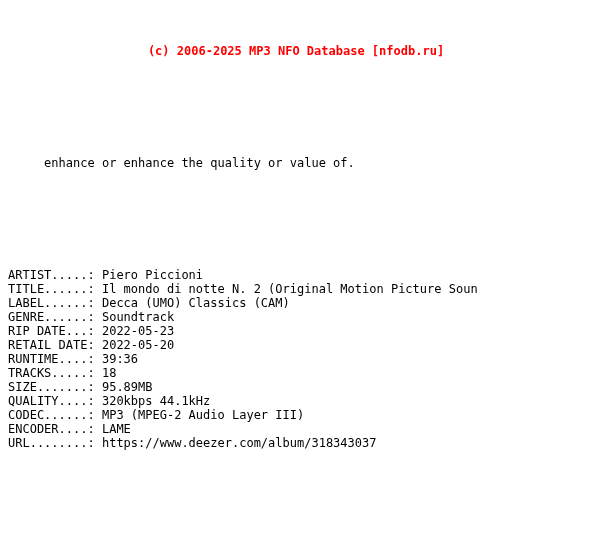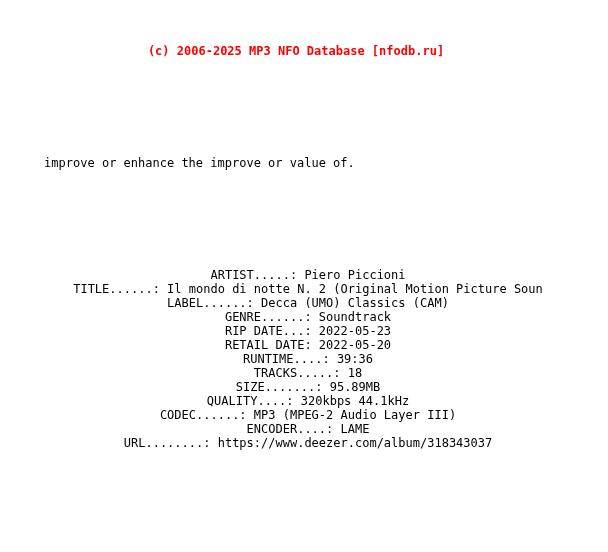--- a/index.html
+++ b/index.html
@@ -34,36 +34,35 @@
   .spacer {
     height: 14px;
   }
   .line {
     height: 14px;
     white-space: pre;
   }
   .meta-row {
     height: 14px;
     white-space: pre;
-    text-align: center;
   }
   .meta-label {
     display: inline-block;
   }
 </style>
 </head>
 <body>
 
 <div class="nfo">
 
   <div class="header">(c) 2006-2025 MP3 NFO Database [nfodb.ru]</div>
 
   <div class="spacer"></div>
 
-  <div class="line">     improve or enhance the improve or value of.</div>
+  <div class="line">     enhance or enhance the quality or value of.</div>
 
   <div class="spacer"></div>
 
   <div id="metadata-section"><div class="meta-row"><span class="meta-label">ARTIST.....:</span><span> Piero Piccioni</span></div><div class="meta-row"><span class="meta-label">TITLE......:</span><span> Il mondo di notte N. 2 (Original Motion Picture Soun</span></div><div class="meta-row"><span class="meta-label">LABEL......:</span><span> Decca (UMO) Classics (CAM)</span></div><div class="meta-row"><span class="meta-label">GENRE......:</span><span> Soundtrack</span></div><div class="meta-row"><span class="meta-label">RIP DATE...:</span><span> 2022-05-23</span></div><div class="meta-row"><span class="meta-label">RETAIL DATE:</span><span> 2022-05-20</span></div><div class="meta-row"><span class="meta-label">RUNTIME....:</span><span> 39:36</span></div><div class="meta-row"><span class="meta-label">TRACKS.....:</span><span> 18</span></div><div class="meta-row"><span class="meta-label">SIZE.......:</span><span> 95.89MB</span></div><div class="meta-row"><span class="meta-label">QUALITY....:</span><span> 320kbps 44.1kHz</span></div><div class="meta-row"><span class="meta-label">CODEC......:</span><span> MP3 (MPEG-2 Audio Layer III)</span></div><div class="meta-row"><span class="meta-label">ENCODER....:</span><span> LAME</span></div><div class="meta-row"><span class="meta-label">URL........:</span><span> https://www.deezer.com/album/318343037</span></div></div>
 
   <div class="spacer"></div>
 
   
   
 

